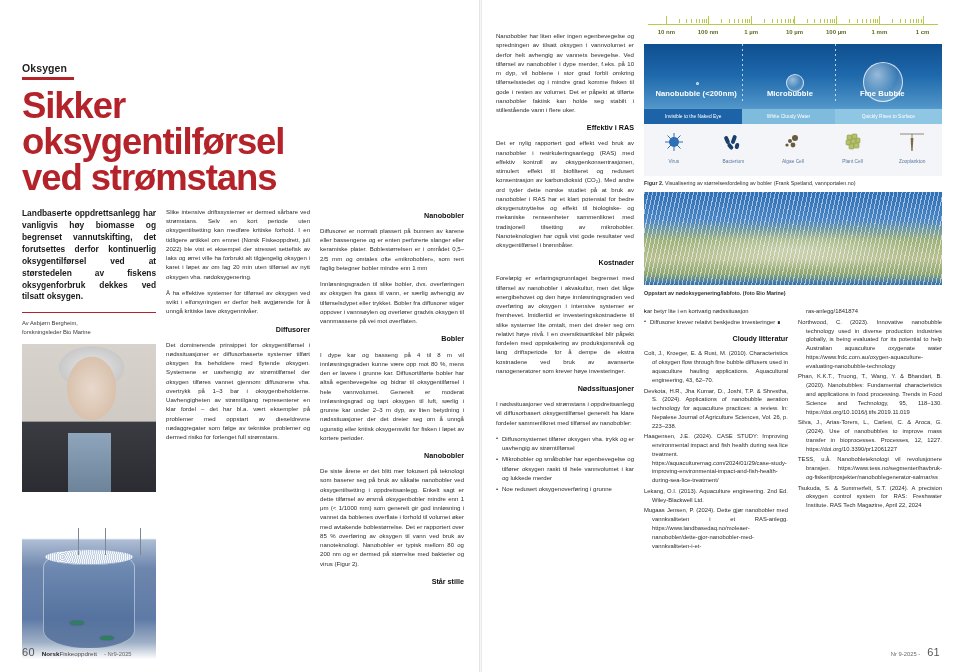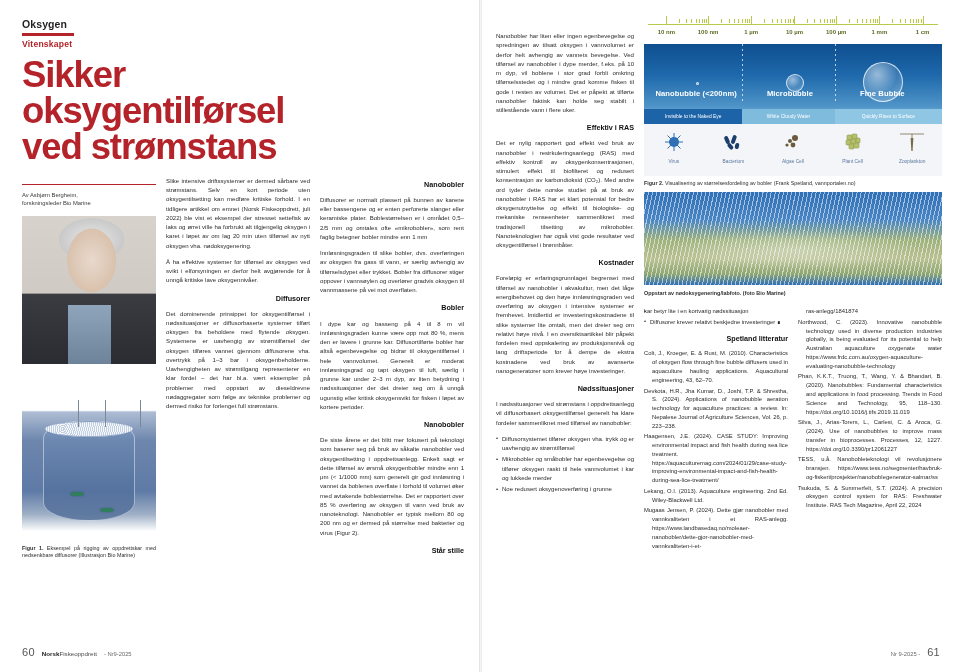--- a/index.html
+++ b/index.html
@@ -19,20 +19,21 @@
     position: absolute; left: 479px; top: 0; width: 3px; height: 672px;
     background: linear-gradient(to right, rgba(0,0,0,.14), rgba(0,0,0,.035), rgba(0,0,0,.10));
     z-index: 40; pointer-events: none;
   }
 
   
   .kicker-wrap { margin-bottom: 4px; }
   .kicker {
     font-size: 10.5px; font-weight: 600; color: #231f20; letter-spacing: .1px;
     padding-bottom: 2px;
+    margin-top: 44px;
   }
   .kicker-rule { width: 52px; height: 2.6px; background: #b4232a; margin: 1px 0 3px 0; }
   .section {
     font-size: 8.6px; font-weight: 700; color: #b4232a; letter-spacing: .2px;
   }
 
   
   h1.headline {
     color: #b4232a;
     font-size: 36.5px;
@@ -183,28 +184,28 @@
 </head>
 <body>
 
 <div class="spread">
 
   <div class="page page-left">
 
     <div class="kicker-wrap">
       <div class="kicker">Oksygen</div>
       <div class="kicker-rule"></div>
-      <div class="section">Vitenskapet</div>
     </div>
 
     <h1 class="headline">Sikker oksygentilførsel ved strømstans</h1>
 
     <div class="cols">
 
       <div class="col colL1">
+        <div class="ingress">Landbaserte oppdrettsanlegg har vanligvis høy biomasse og begrenset vannutskifting, det forutsettes derfor kontinuerlig oksygentilførsel ved at størstedelen av fiskens oksygenforbruk dekkes ved tilsatt oksygen.</div>
         <div class="ingress-rule"></div>
         <div class="byline" style="white-space:pre-line;">Av Asbjørn Bergheim,
 forskningsleder Bio Marine</div>
 
         <div class="portrait"></div>
 
         <div class="tankfig">
           <div class="tank-ellipse"></div>
           <div class="tank-foam"></div>
           <div class="tank-arm" style="left:42%;"></div>
@@ -430,21 +431,21 @@
           <div class="photofig"></div>
           <div class="caption caption-light" style="font-weight:700;margin-top:5px;">Oppstart av nødoksygenering/labfoto. (foto Bio Marine)</div>
         </div>
 
         <div class="cols" style="gap:10px;margin-top:10px;">
           <div class="col reflist" style="width:144px;">
             <ul class="bullets" style="margin-bottom:7px;">
               <li style="list-style:none;padding-left:0;">kar betyr lite i en kortvarig nødssituasjon</li>
               <li>Diffusorer krever relativt beskjedne investeringer ∎</li>
             </ul>
-            <h3 class="sub" style="margin-bottom:5px;">Spetland litteratur</h3>
+            <h3 class="sub" style="margin-bottom:5px;">Cloudy litteratur</h3>
             <div class="ref">Colt, J., Kroeger, E. &amp; Rust, M. (2010). Characteristics of oksygen flow through fine bubble diffusers used in aquaculture hauling applications. Aquacultural engineering, 43, 62–70.</div>
             <div class="ref">Devkota, H.R., Jha Kumar, D., Joshi, T.P. &amp; Shrestha, S. (2024). Applications of nanobubble aeration technology for aquaculture practices: a review. In: Nepalese Journal of Agriculture Sciences, Vol. 26, p. 223–238.</div>
             <div class="ref">Haagensen, J.E. (2024). CASE STUDY: Improving environmental impact and fish health during sea lice treatment. https://aquaculturemag.com/2024/01/29/case-study-improving-environmental-impact-and-fish-health-during-sea-lice-treatment/</div>
             <div class="ref">Lekang, O.I. (2013). Aquaculture engineering. 2nd Ed. Wiley-Blackwell Ltd.</div>
             <div class="ref">Mugaas Jensen, P. (2024). Dette gjør nanobobler med vannkvaliteten i et RAS-anlegg. https://www.landbasedaq.no/moleaer-nanobobler/dette-gjor-nanobobler-med-vannkvaliteten-i-et-</div>
           </div>
           <div class="col reflist" style="width:144px;">
             <div class="ref" style="padding-left:8px;text-indent:0;">ras-anlegg/1841874</div>
             <div class="ref">Northwood, C. (2023). Innovative nanobubble technology used in diverse production industries globally, is being evaluated for its potential to help Australian aquaculture oxygenate water https://www.frdc.com.au/oxygen-aquaculture-evaluating-nanobubble-technology</div>
             <div class="ref">Phan, K.K.T., Truong, T., Wang, Y. &amp; Bhandari, B. (2020). Nanobubbles: Fundamental characteristics and applications in food processing. Trends in Food Science and Technology, 95, 118–130. https://doi.org/10.1016/j.tifs.2019.11.019</div>

